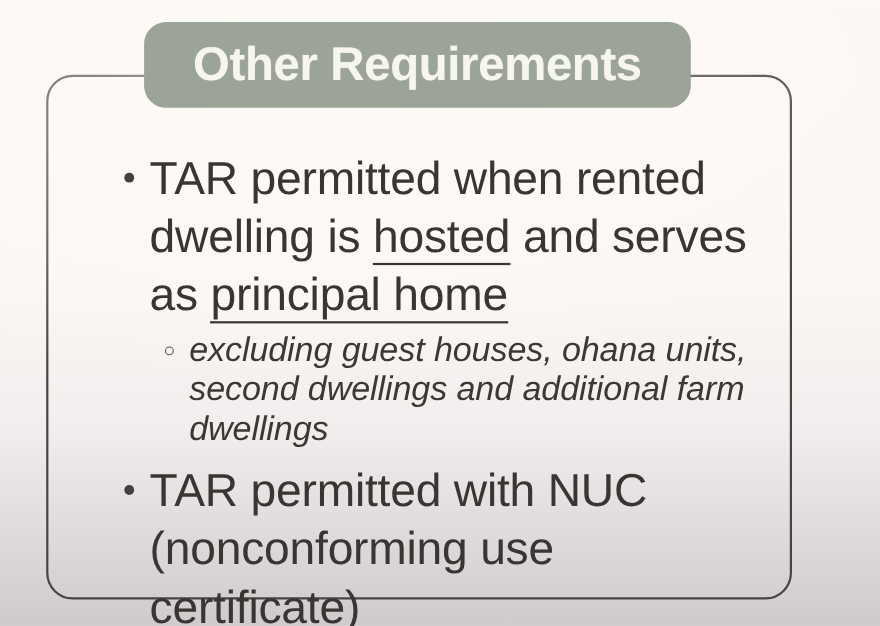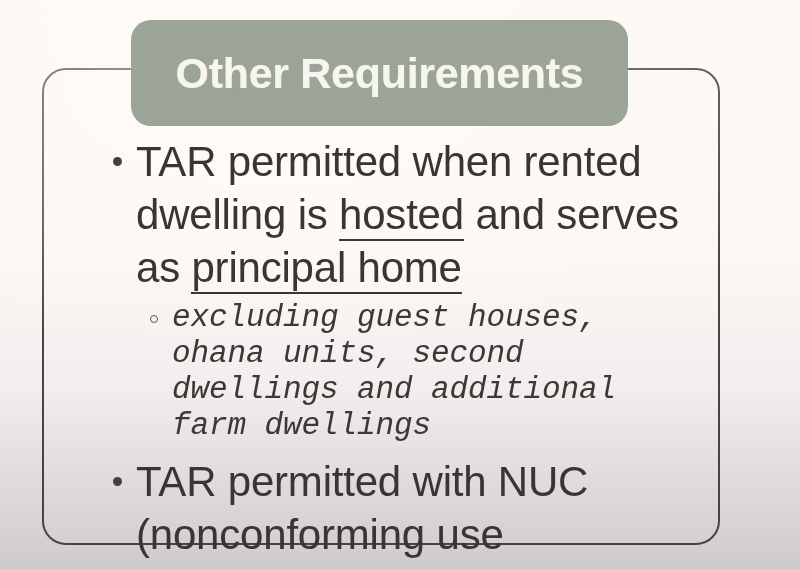--- a/index.html
+++ b/index.html
@@ -50,21 +50,21 @@
     border-radius: 24px;
     box-sizing: border-box;
   }
 
   
   .title-banner {
     position: absolute;
     left: 131px;
     top: 20px;
     width: 497px;
-    height: 106px;
+    height: 78px;
     background: #9ba497;
     border-radius: 20px;
     display: flex;
     align-items: center;
     justify-content: center;
     z-index: 3;
   }
 
   .title-text {
     color: #f6f5ef;
@@ -127,21 +127,20 @@
   }
 
   .sub-bullet {
     position: relative;
     padding-left: 24px;
     color: #3d3735;
     font-size: 31px;
     font-style: italic;
     line-height: 36px;
     letter-spacing: -0.1px;
-    font-family: Liberation Mono, monospace;
   }
 
   .sub-bullet .marker-hollow {
     position: absolute;
     left: 2px;
     top: 15px;
     width: 6px;
     height: 6px;
     border-radius: 50%;
     border: 1.5px solid #5d5553;

